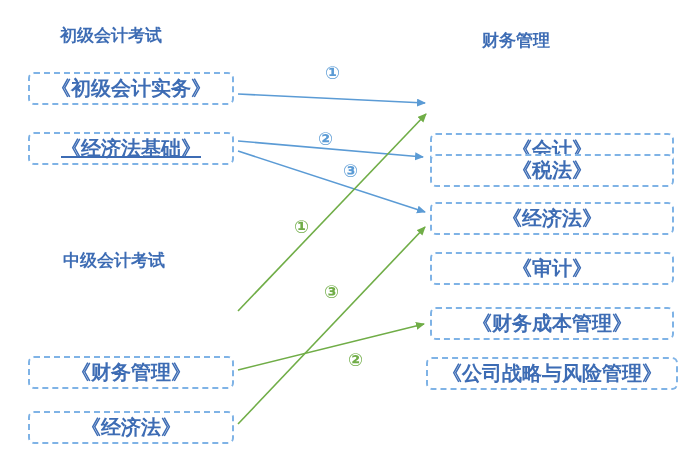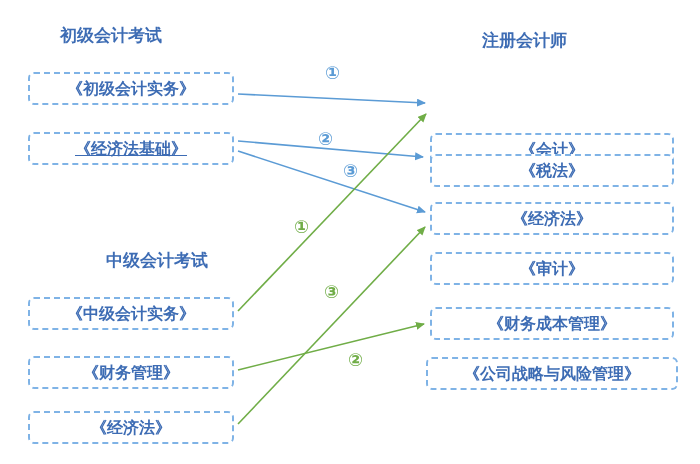--- a/index.html
+++ b/index.html
@@ -30,21 +30,21 @@
   }
   .box {
     position: absolute;
     box-sizing: border-box;
     border: 2px dashed #7fb3e6;
     border-radius: 6px;
     background: #ffffff;
     height: 33px;
     line-height: 29px;
     text-align: center;
-    font-size: 16px;
+    font-size: 20px;
     font-weight: bold;
     color: #3d6cb4;
     white-space: nowrap;
   }
   .num {
     position: absolute;
     font-size: 18px;
     font-weight: bold;
     line-height: 18px;
   }
@@ -73,27 +73,26 @@
     <line x1="238" y1="311" x2="426" y2="114" stroke="#70ad47" stroke-width="1.6" marker-end="url(#arrG)"></line>
     <line x1="238" y1="370" x2="424" y2="324" stroke="#70ad47" stroke-width="1.6" marker-end="url(#arrG)"></line>
     <line x1="238" y1="424" x2="425" y2="227" stroke="#70ad47" stroke-width="1.6" marker-end="url(#arrG)"></line>
   </svg>
 
   <div class="hdr" style="left:60px; top:24px;text-align:center;">初级会计考试</div>
 
   <div class="box" style="left:28px; top:72px; width:206px;">《初级会计实务》</div>
   <div class="box" style="left:28px; top:132px; width:206px;text-decoration:underline;">《经济法基础》</div>
 
-  <div class="hdr" style="left:63px; top:249px;margin-left:43px;">中级会计考试</div>
+  <div class="hdr" style="left:63px; top:249px;">中级会计考试</div>
 
-  <div class="box" style="left:28px; top:297px; width:206px;">《中级会计实务》</div>
   <div class="box" style="left:28px; top:356px; width:206px;">《财务管理》</div>
   <div class="box" style="left:28px; top:411px; width:206px;">《经济法》</div>
 
-  <div class="hdr" style="left:482px; top:29px;">注册会计师</div>
+  <div class="hdr" style="left:482px; top:29px;">财务管理</div>
 
   <div class="box" style="left:430px; top:87px; width:244px;margin-top:46px;">《会计》</div>
   <div class="box" style="left:430px; top:139px; width:244px;margin-top:15px;">《税法》</div>
   <div class="box" style="left:430px; top:202px; width:244px;">《经济法》</div>
   <div class="box" style="left:430px; top:252px; width:244px;">《审计》</div>
   <div class="box" style="left:430px; top:307px; width:244px;">《财务成本管理》</div>
   <div class="box" style="left:426px; top:357px; width:252px;">《公司战略与风险管理》</div>
 
   <span class="num nb" style="left:325px; top:64px;">①</span>
   <span class="num nb" style="left:318px; top:130px;">②</span>

